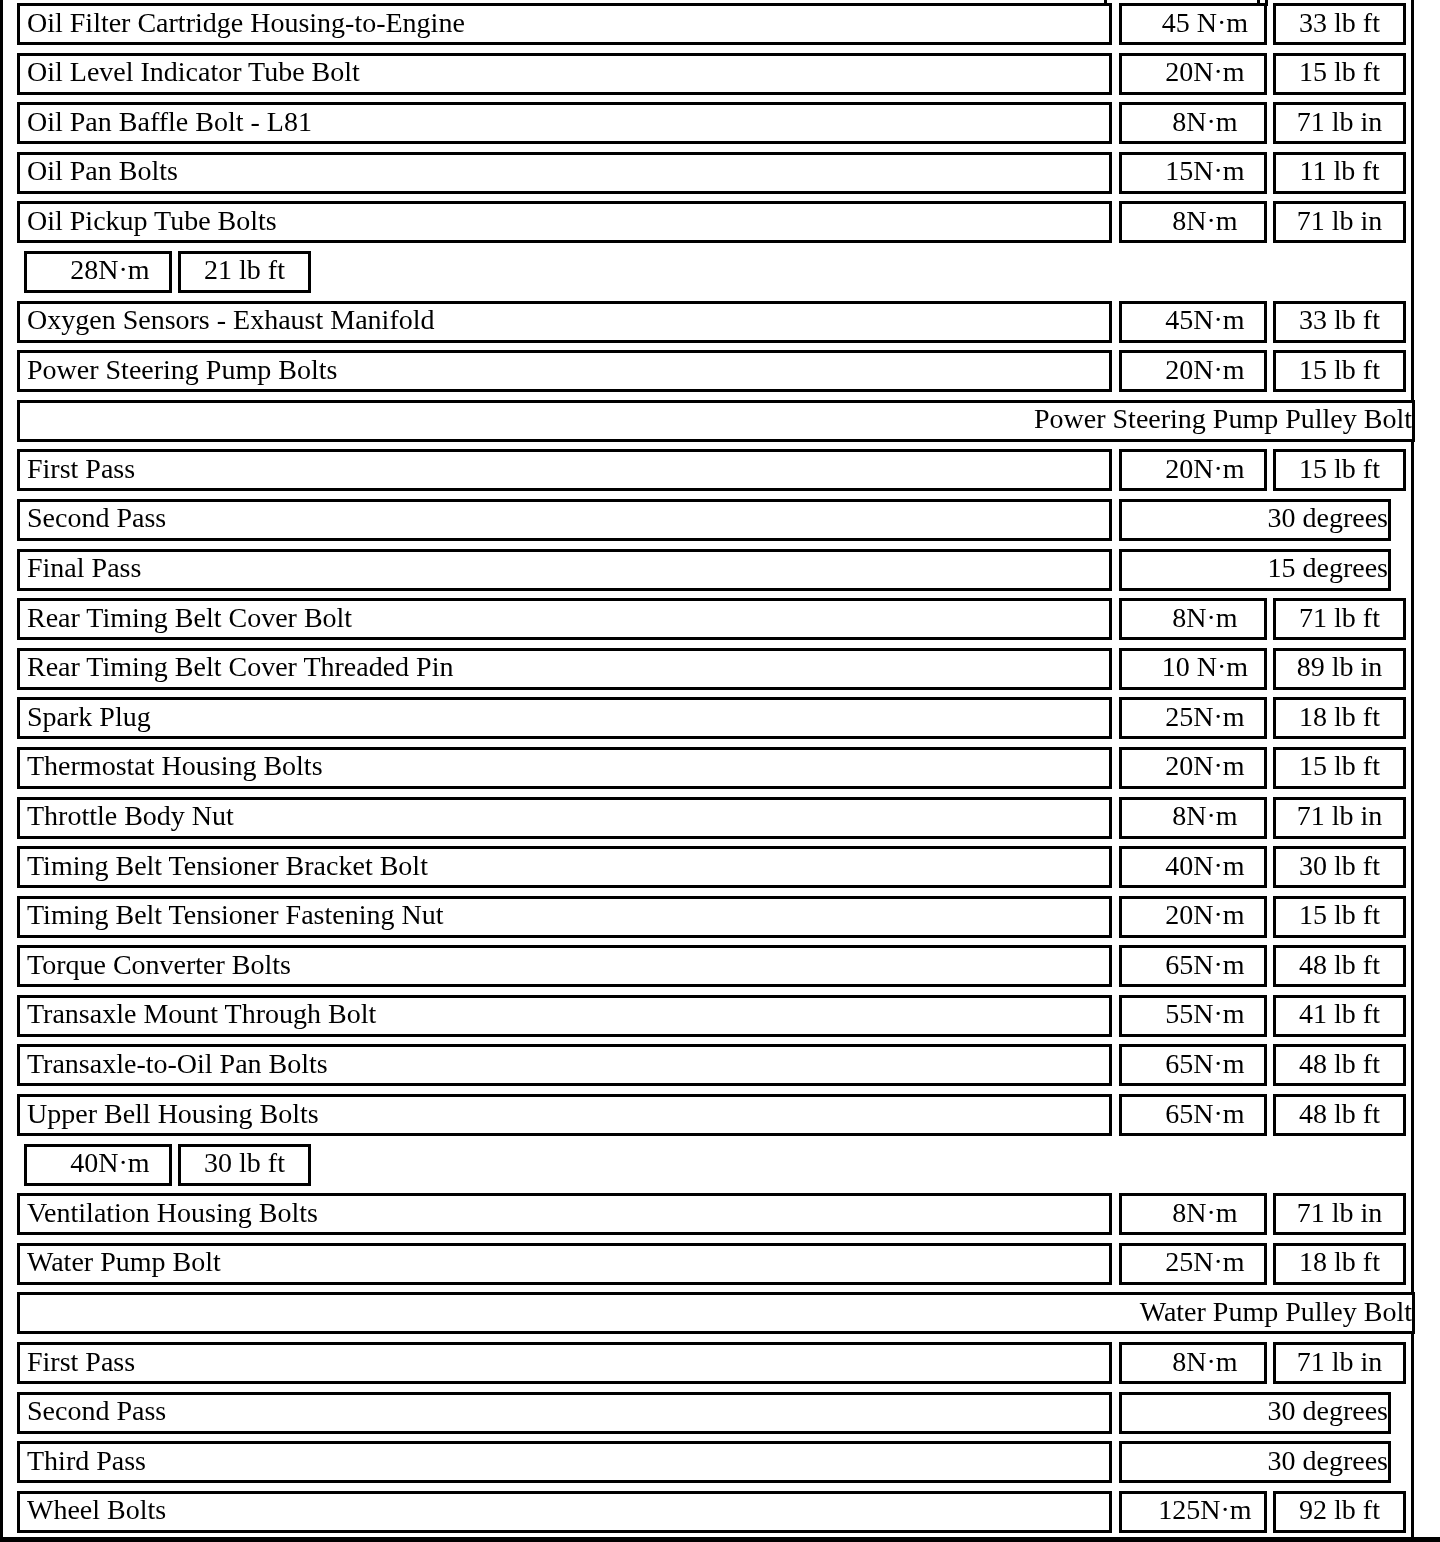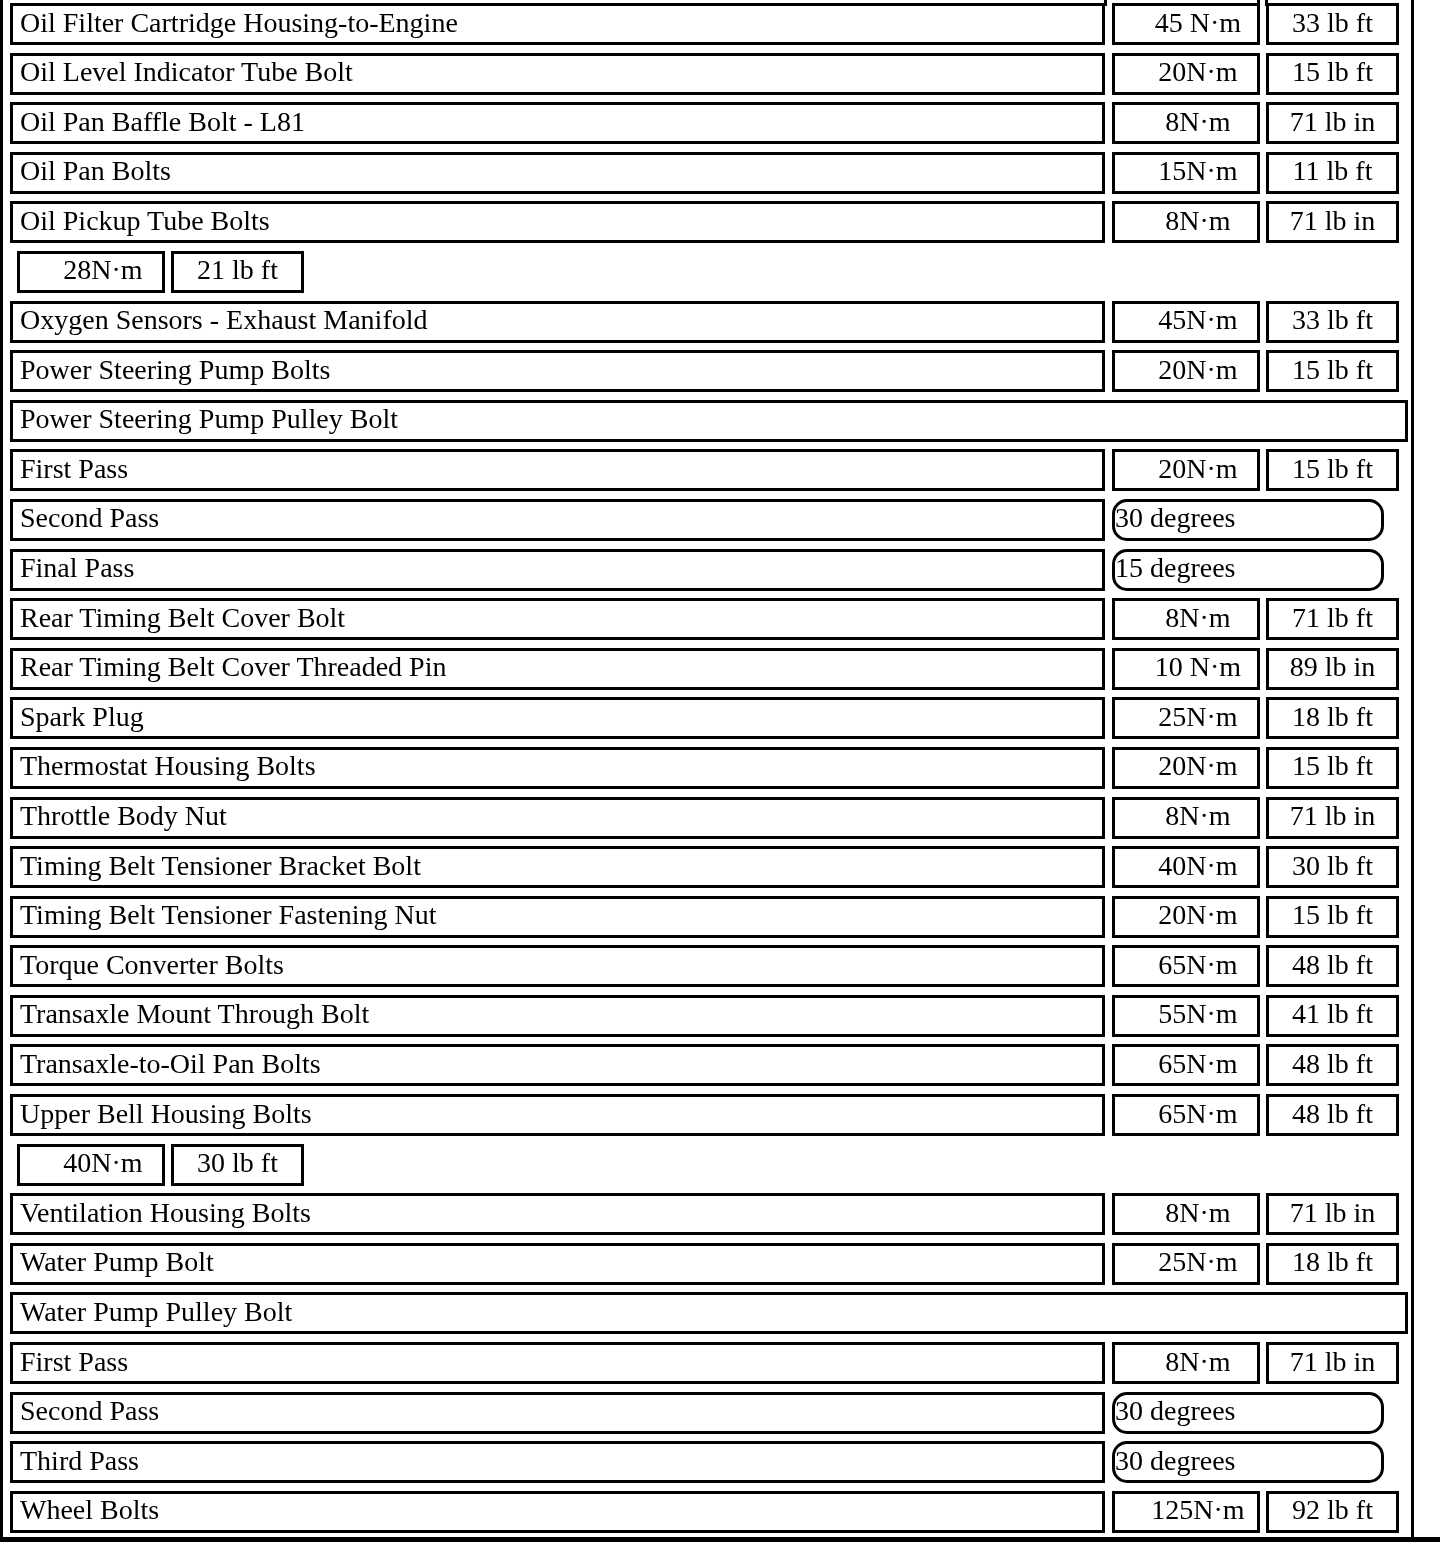--- a/index.html
+++ b/index.html
@@ -21,33 +21,33 @@
   .stub-b { left:1257px; }
   .stub-c { left:1265px; }
 
   .rows {
     position:absolute;
     left:0; right:0; top:3px; bottom:9px;
     display:flex;
     flex-direction:column;
     justify-content:space-between;
   }
-  .row { display:flex; height:42px; margin-left:10px; }
+  .row { display:flex; height:42px; margin-left:17px; }
   .cell {
     border:3px solid #000000;
     background:#ffffff;
     display:flex;
     align-items:center;
     height:42px;
   }
   .cell-desc      { width:1095px; justify-content:flex-start; padding-left:7px; }
   .cell-metric    { width:148px;  margin-left:7px; justify-content:center;padding-left:24px; }
   .cell-imperial  { width:133px;  margin-left:6px; justify-content:center; }
-  .cell-valuewide { width:272px;  margin-left:7px; justify-content:flex-start;border-radius:15px; }
-  .cell-full      { width:1398px; justify-content:flex-start; padding-left:7px; }
+  .cell-valuewide { width:272px;  margin-left:7px; justify-content:flex-end; }
+  .cell-full      { width:1398px; justify-content:flex-end; padding-left:7px; }
   .txt {
     font-size:28px;
     line-height:1;
     white-space:nowrap;
     padding-bottom:3px;
   }
 </style>
 </head>
 <body>
 

